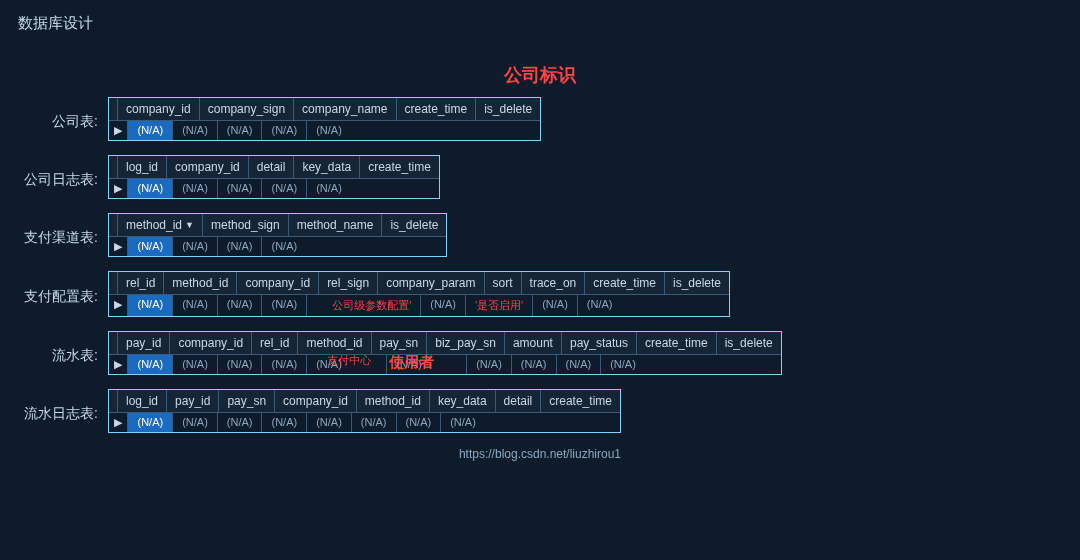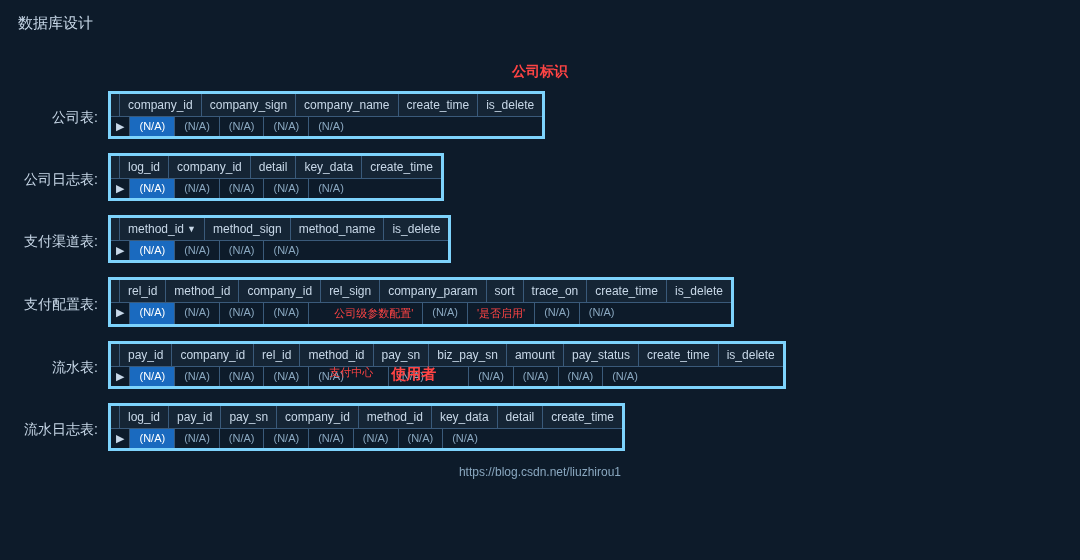--- a/index.html
+++ b/index.html
@@ -15,21 +15,21 @@
 
     .page-title {
       color: #c8d8e8;
       font-size: 15px;
       margin-bottom: 30px;
     }
 
     .center-label {
       text-align: center;
       color: #ff4444;
-      font-size: 14px;
+      font-size: 18px;
       font-weight: bold;
       margin-bottom: 10px;
     }
 
     .table-row-wrapper {
       display: flex;
       align-items: center;
       margin-bottom: 14px;
     }
 
@@ -37,21 +37,21 @@
       color: #c8d8e8;
       font-size: 14px;
       min-width: 90px;
       padding-top: 6px;
       text-align: right;
       padding-right: 10px;
       white-space: nowrap;
     }
 
     .db-table {
-      border: 3px solid #7dd3fc;
+      border: 1px solid #7dd3fc;
       background: #14b8a6;
       min-width: 200px;
     }
 
     .db-table .header-row {
       display: flex;
       background: #152535;
       border-bottom: 1px solid #3a5a7a;
     }
 

